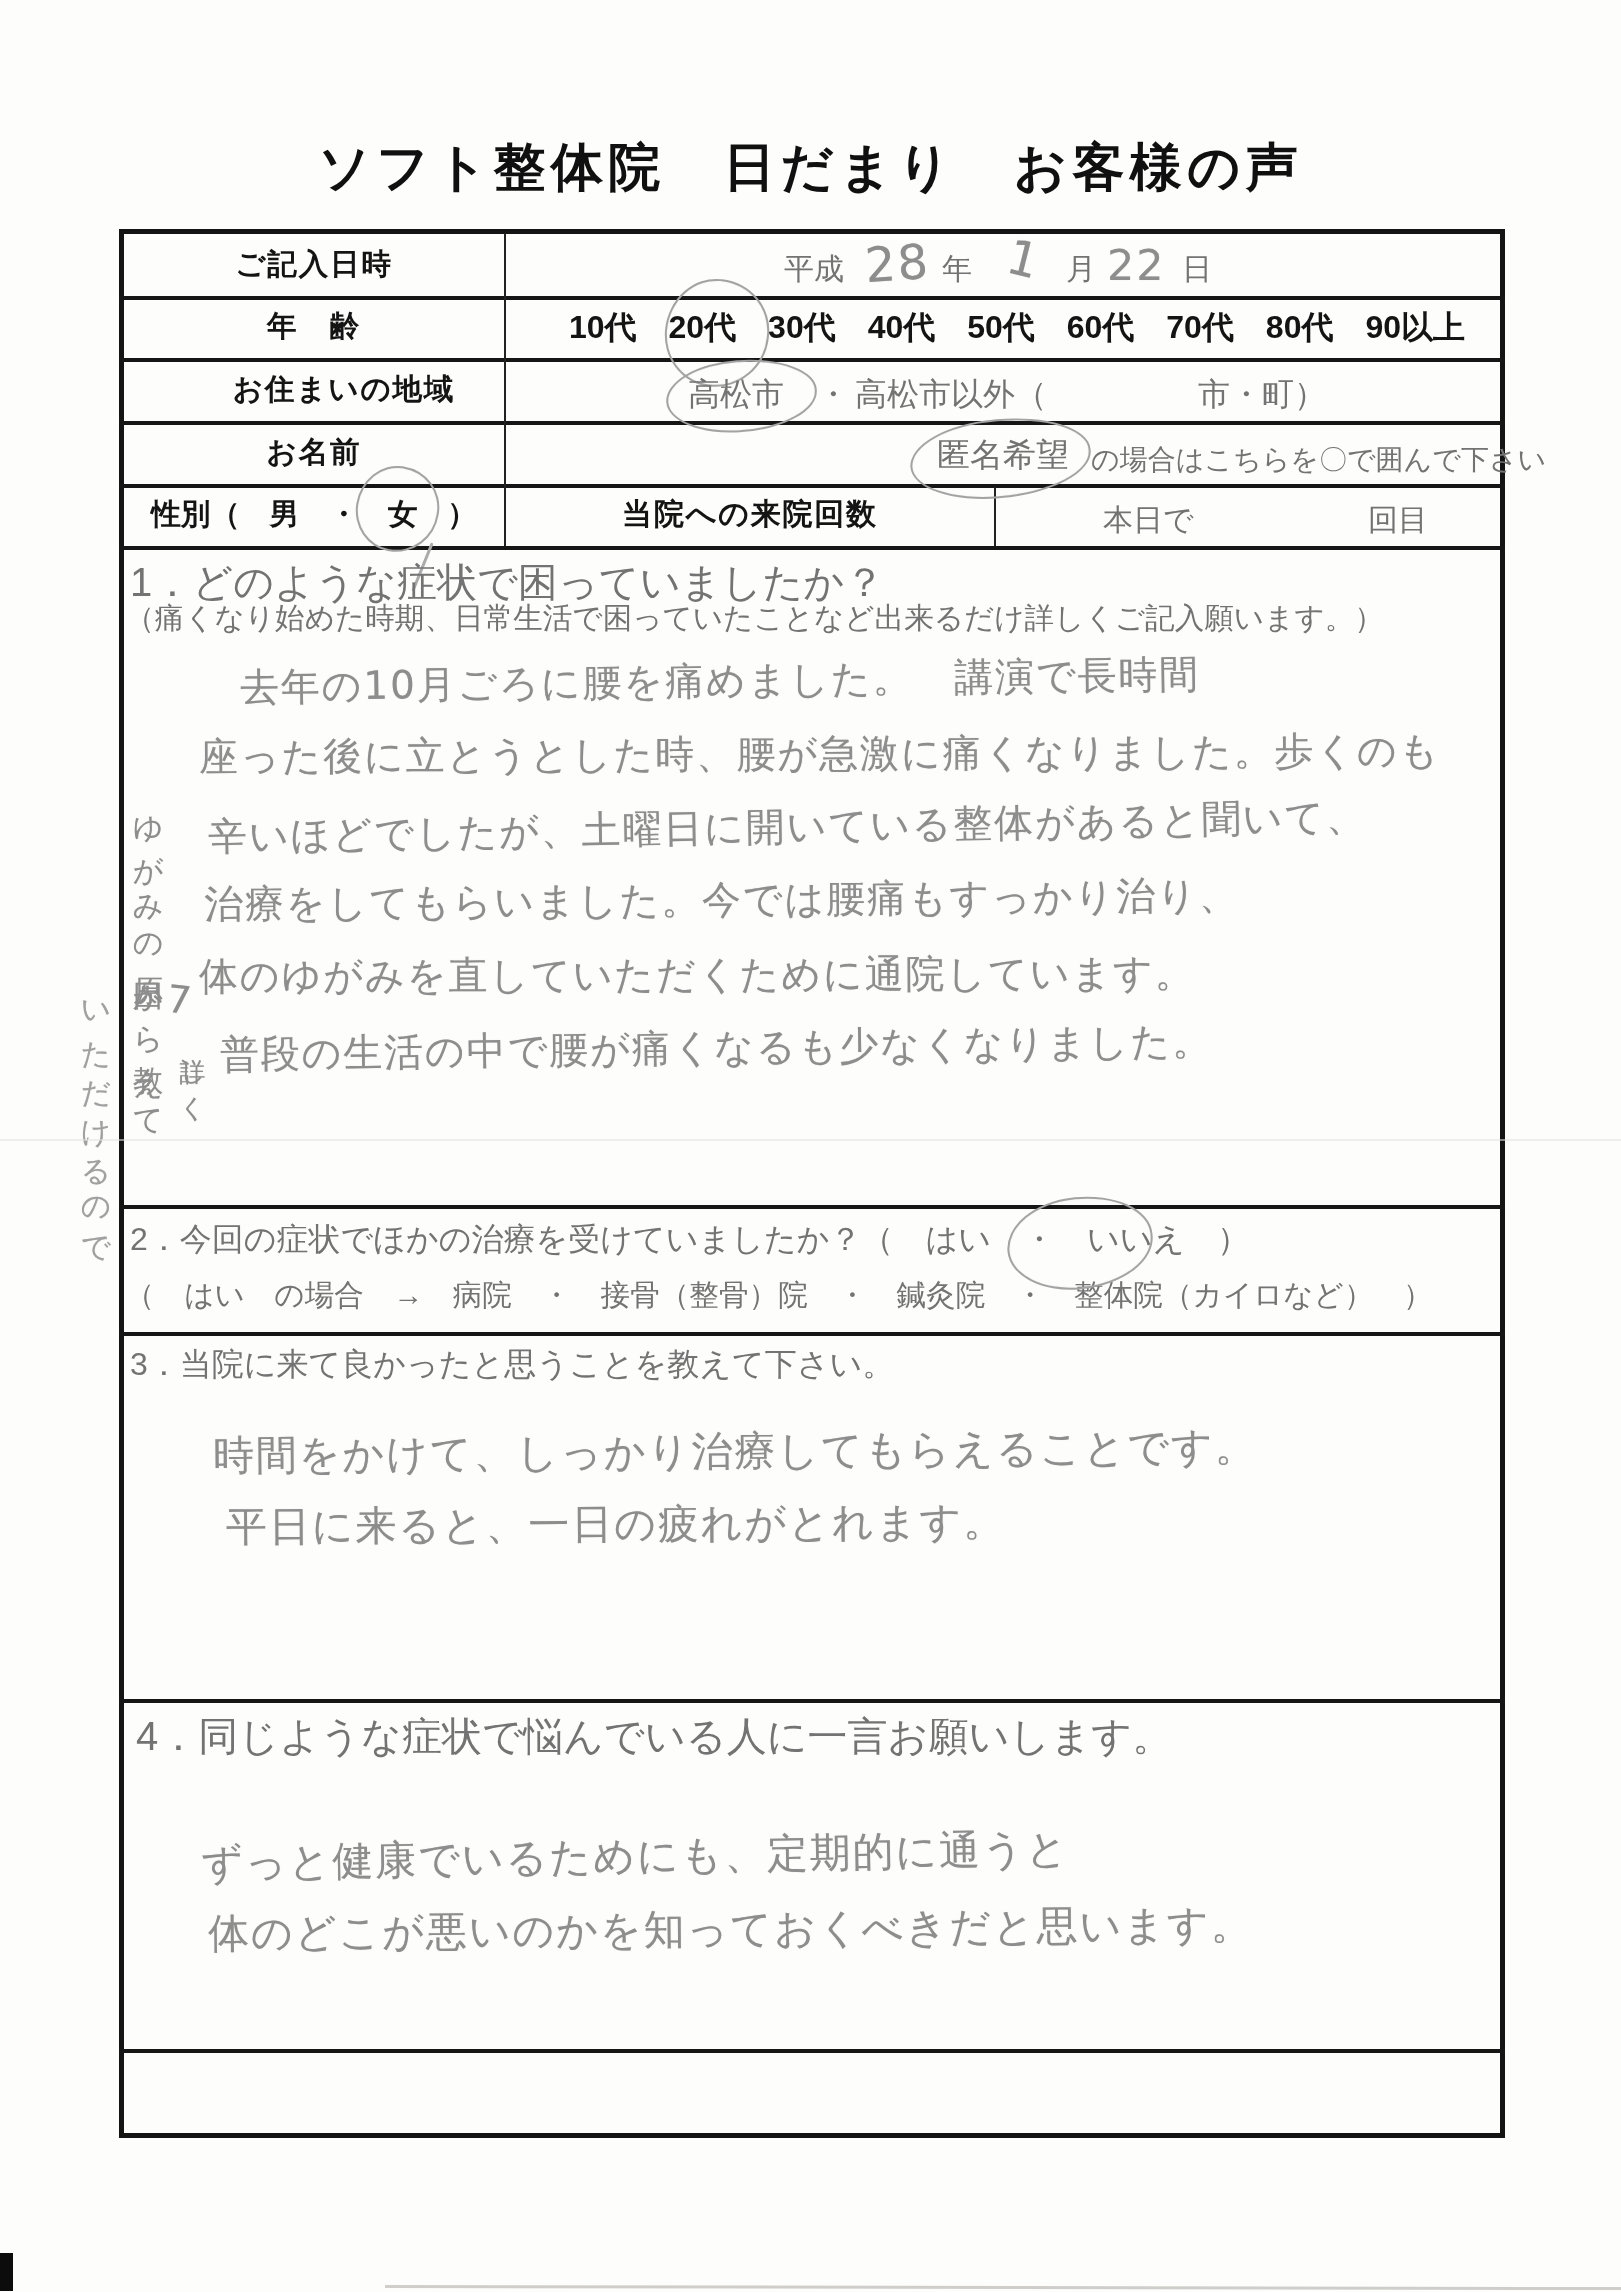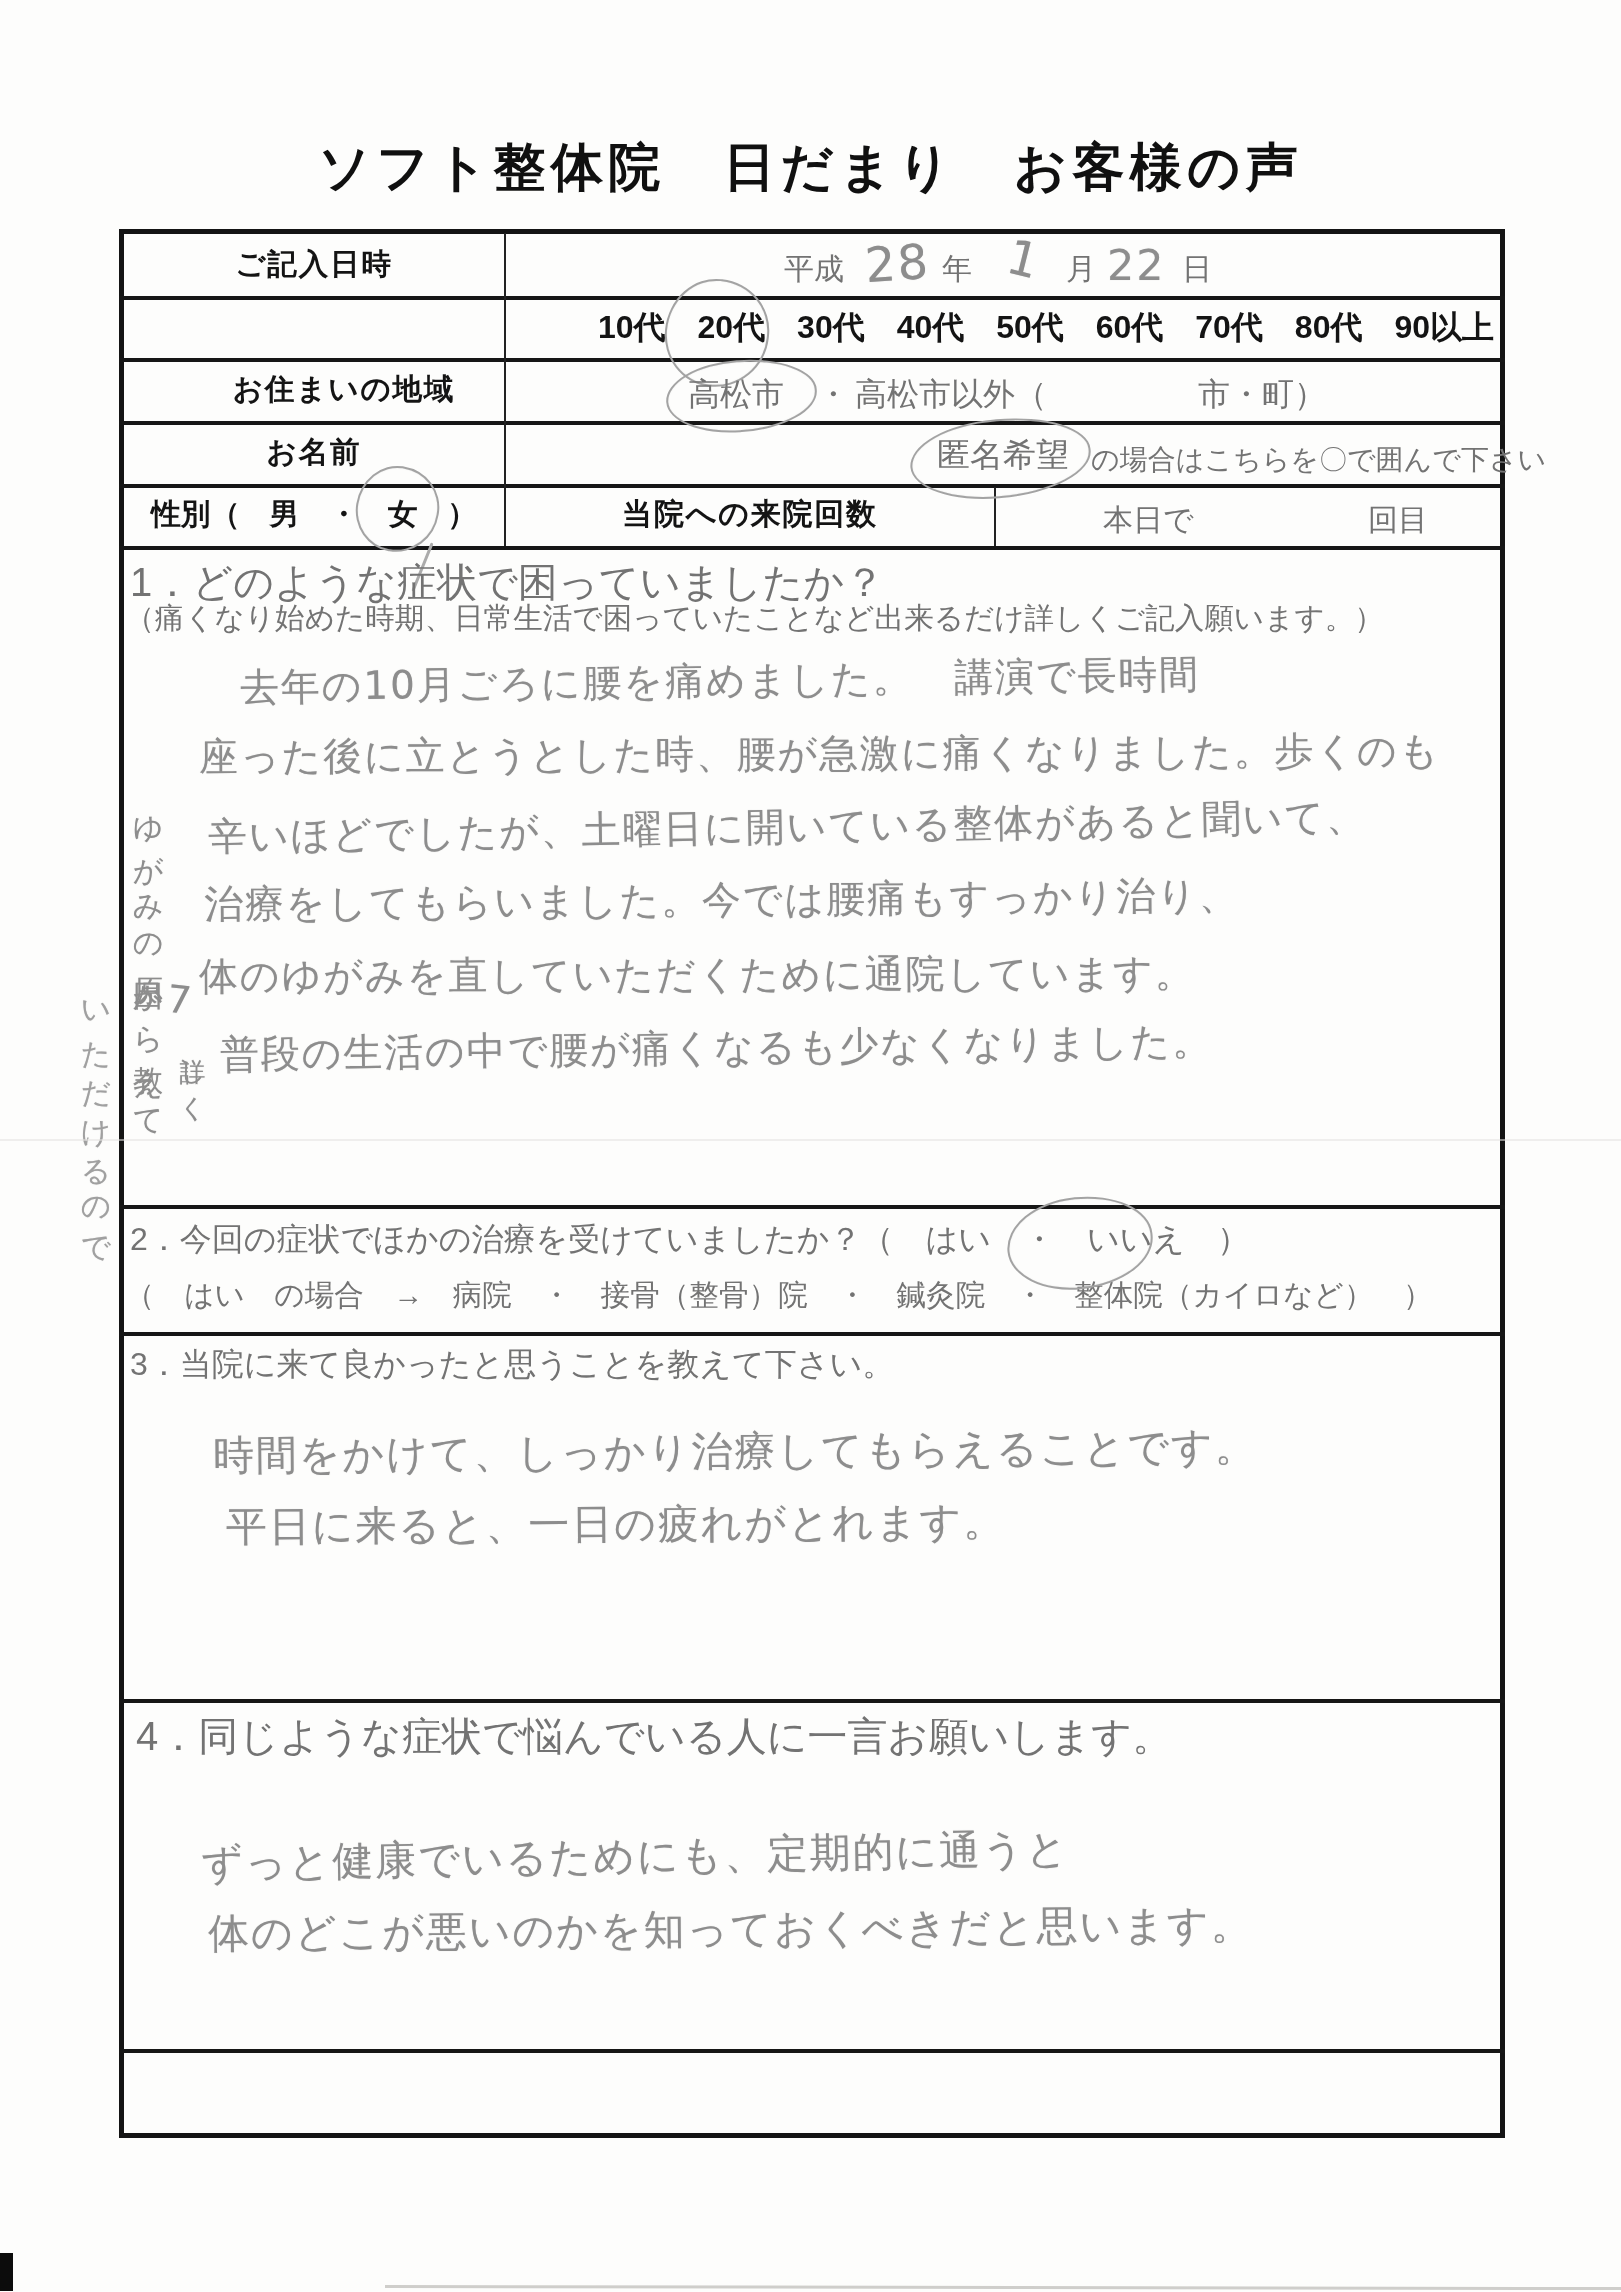--- a/index.html
+++ b/index.html
@@ -27,21 +27,21 @@
   
   .label-cell{
     position:absolute;display:flex;align-items:center;justify-content:center;
     font-weight:700;font-size:29.6px;letter-spacing:1.8px;color:#141414;
   }
   .printed{position:absolute;font-weight:400;color:#737373;white-space:nowrap;}
   .f34{font-size:30px;} .f36{font-size:32px;} .f31{font-size:28px;} .f33{font-size:29.6px;}
   .age-row{
     position:absolute;left:569px;top:306px;width:896px;
     display:flex;justify-content:space-between;
-    font-weight:700;font-size:32px;color:#141414;margin-left:29px;
+    font-weight:700;font-size:32px;color:#141414;
   }
   
   .hw{
     position:absolute;color:#8d8d8d;white-space:nowrap;
     font-family:"DejaVu Sans","Liberation Sans",sans-serif;
     letter-spacing:1.8px;
     text-shadow:0 0 0.9px rgba(150,150,150,.45);
   }
   .hw-num{font-size:48px;}
   .vert{
@@ -84,20 +84,21 @@
 
   <div class="label-cell" style="left:124px;top:235px;width:380px;height:59px">ご記入日時</div>
   <span class="printed f34" style="left:784px;top:249px">平成</span>
   <span class="hw hw-num" style="left:865px;top:235px;transform:rotate(-4deg)">28</span>
   <span class="printed f34" style="left:942px;top:249px">年</span>
   <span class="hw hw-num" style="left:1008px;top:231px;transform:rotate(14deg)">1</span>
   <span class="printed f34" style="left:1066px;top:249px">月</span>
   <span class="hw" style="left:1107px;top:240px;font-size:43px">22</span>
   <span class="printed f34" style="left:1182px;top:249px">日</span>
 
+  <div class="label-cell" style="left:124px;top:297px;width:380px;height:59px">年　齢</div>
   <div class="age-row">
     <span>10代</span>
     <span>20代</span>
     <span>30代</span>
     <span>40代</span>
     <span>50代</span>
     <span>60代</span>
     <span>70代</span>
     <span>80代</span>
     <span>90以上</span>

